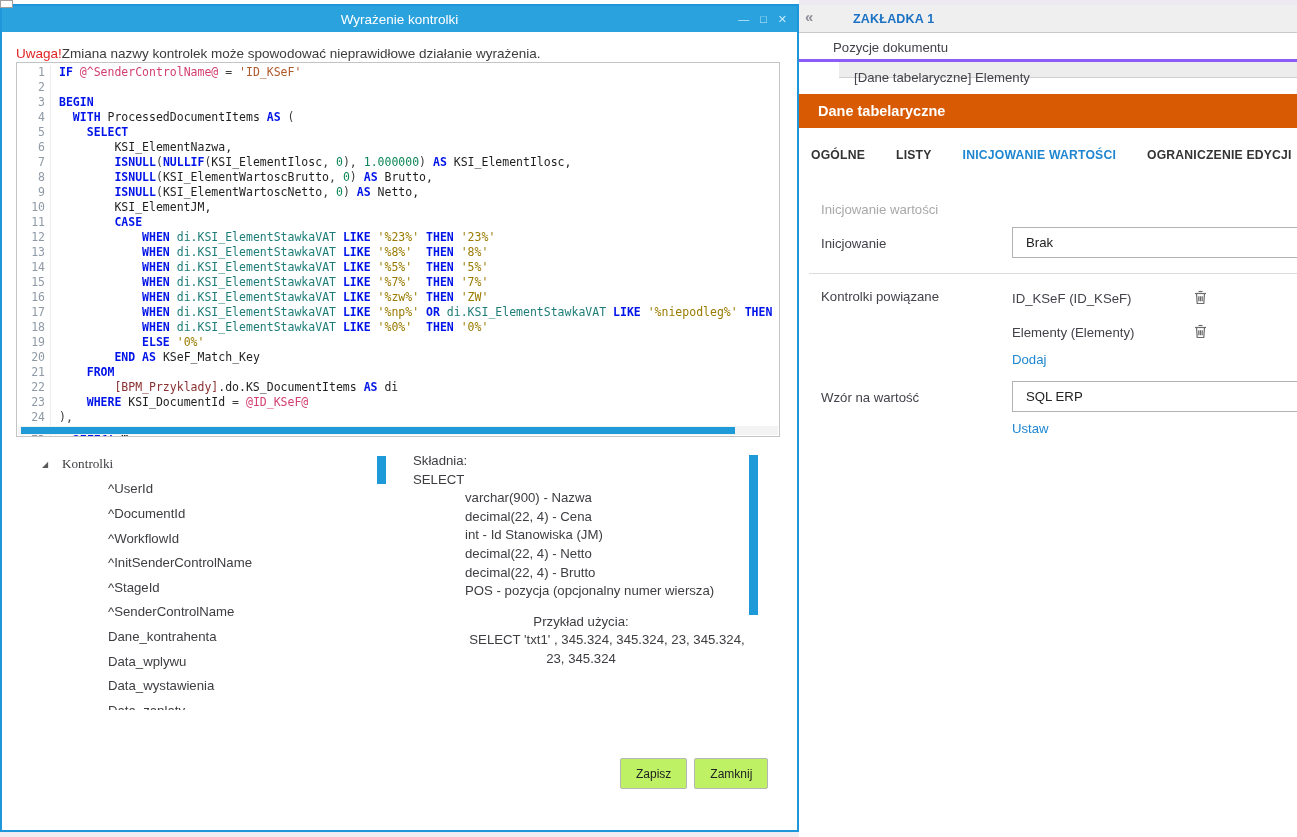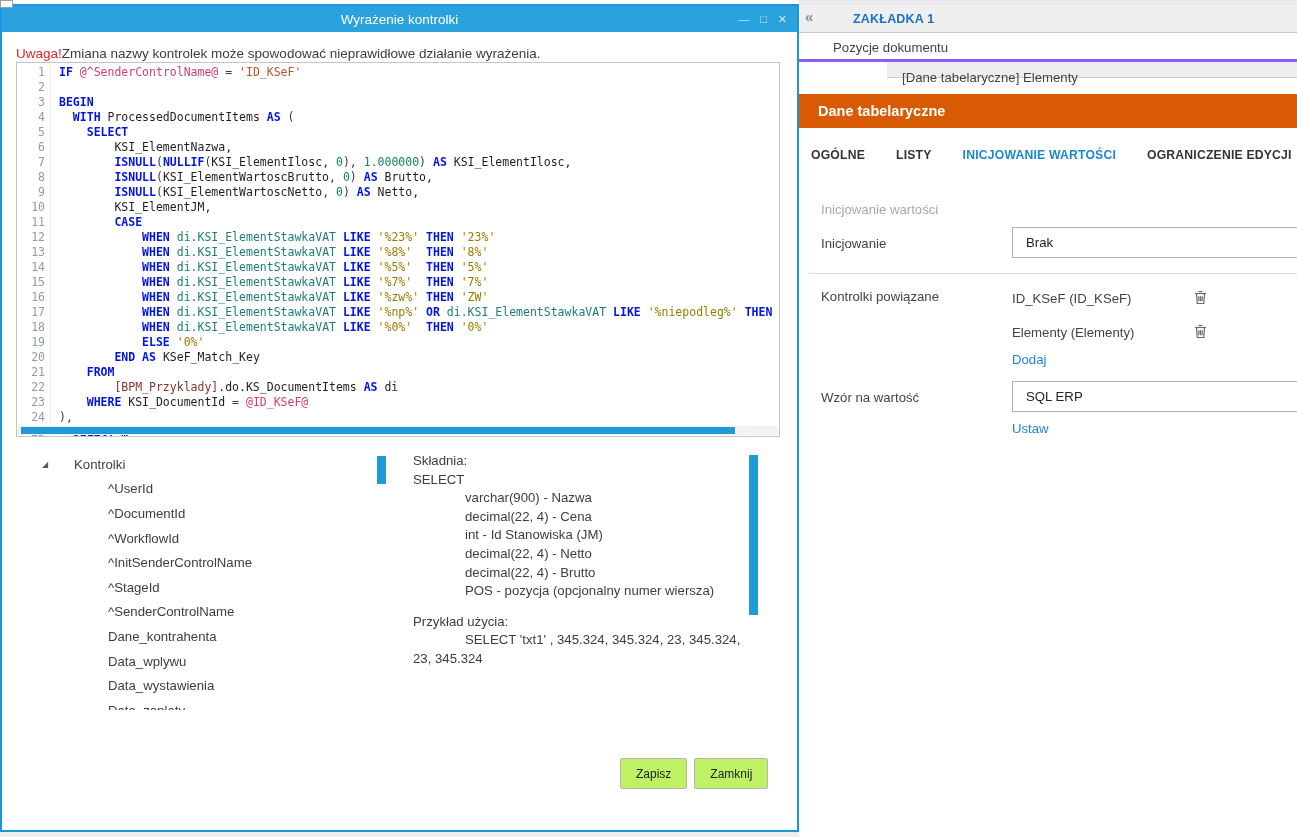--- a/index.html
+++ b/index.html
@@ -37,28 +37,28 @@
   .tk-v{color:#d23f6e;}
   .tk-b{color:#8a3030;}
   .tk-o{color:#3c3c3c;}
   .hscroll{position:absolute;left:1px;right:1px;bottom:1px;height:9px;background:#f3f3f3;}
   .hthumb{position:absolute;left:3px;top:1px;height:7px;width:94%;background:#1e9ad8;}
 
   .tree{position:absolute;left:14px;top:446px;width:358px;height:258px;overflow:hidden;
         font-size:13.2px;color:#3d3d42;}
   .tree-row{height:24.6px;display:flex;align-items:center;}
   .expander{width:14px;margin-left:26px;font-size:8px;color:#5a5a5a;flex:none;}
-  .tree-root-label{margin-left:18px;}
+  .tree-root-label{margin-left:6px;font-family:Liberation Serif, serif;}
   .tree-child{padding-left:92px;}
   .tree-thumb{position:absolute;left:375px;top:450px;width:9px;height:28px;background:#1e9ad8;}
 
   .syntax{position:absolute;left:411px;top:446px;width:336px;height:263px;overflow:hidden;
           font-size:13.2px;color:#3d3d42;line-height:18.6px;}
   .syn-ind1{padding-left:52px;}
-  .example{margin-top:12px;}
+  .example{margin-top:12px;text-align:center;}
   .syntax-thumb{position:absolute;left:747px;top:449px;width:9px;height:160px;background:#1e9ad8;}
 
   .buttons{position:absolute;left:618px;top:752px;display:flex;gap:7px;}
   .btn{height:31px;background:#bef264;border:1px solid #b5b5b5;border-radius:2px;
        font-family:inherit;font-size:12px;color:#222;padding:4px 15px;cursor:default;}
 
   .bottom-strip{position:absolute;left:0;top:832px;width:799px;height:5px;background:#efedf3;}
   .remnant{position:absolute;left:0;top:0;width:13px;height:8px;background:#fdfdfd;
            border:1px solid #9e9e9e;box-sizing:border-box;z-index:6;}
 
@@ -66,21 +66,21 @@
   .panel{position:absolute;left:799px;top:0;width:498px;height:837px;background:#fff;}
   .p-top{position:absolute;left:0;top:0;right:0;height:5px;background:#eceaf0;}
   .p-row1{position:absolute;left:0;top:5px;right:0;height:28px;background:#efefef;
           border-bottom:1px solid #c9c9c9;box-sizing:border-box;}
   .collapse{position:absolute;left:6px;top:3px;font-size:15px;font-weight:bold;color:#8d8d99;}
   .p-tab-title{position:absolute;left:54px;top:7px;color:#1b72c4;font-weight:bold;
                font-size:12.5px;letter-spacing:.2px;}
   .p-row2{position:absolute;left:0;top:33px;right:0;height:29px;background:#fff;
           border-bottom:3px solid #8b5cf6;box-sizing:border-box;}
   .p-row2-label{position:absolute;left:34px;top:7px;font-size:13.2px;color:#42424a;}
-  .p-row3{position:absolute;left:0;top:62px;right:0;height:16px;margin-left:48px;}
+  .p-row3{position:absolute;left:0;top:62px;right:0;height:16px;}
   .p-row3-fill{position:absolute;left:40px;right:0;top:0;bottom:0;background:#ededed;
                border-bottom:1px solid #cfcfcf;box-sizing:border-box;}
   .p-row3-label{position:absolute;left:55px;top:8px;font-size:13.2px;color:#42424a;}
   .p-orange{position:absolute;left:0;top:94px;right:0;height:34px;background:#d85a02;
             color:#fff;font-weight:bold;font-size:14.5px;display:flex;align-items:center;
             padding-left:19px;box-sizing:border-box;}
   .p-tabs{position:absolute;left:12px;top:148px;display:flex;gap:31px;font-size:12.2px;
           font-weight:bold;color:#333;letter-spacing:.2px;white-space:nowrap;}
   .p-tab.active{color:#1e86d0;}
   .p-section-label{position:absolute;left:22px;top:202px;color:#a8a8a8;font-size:13.2px;}

